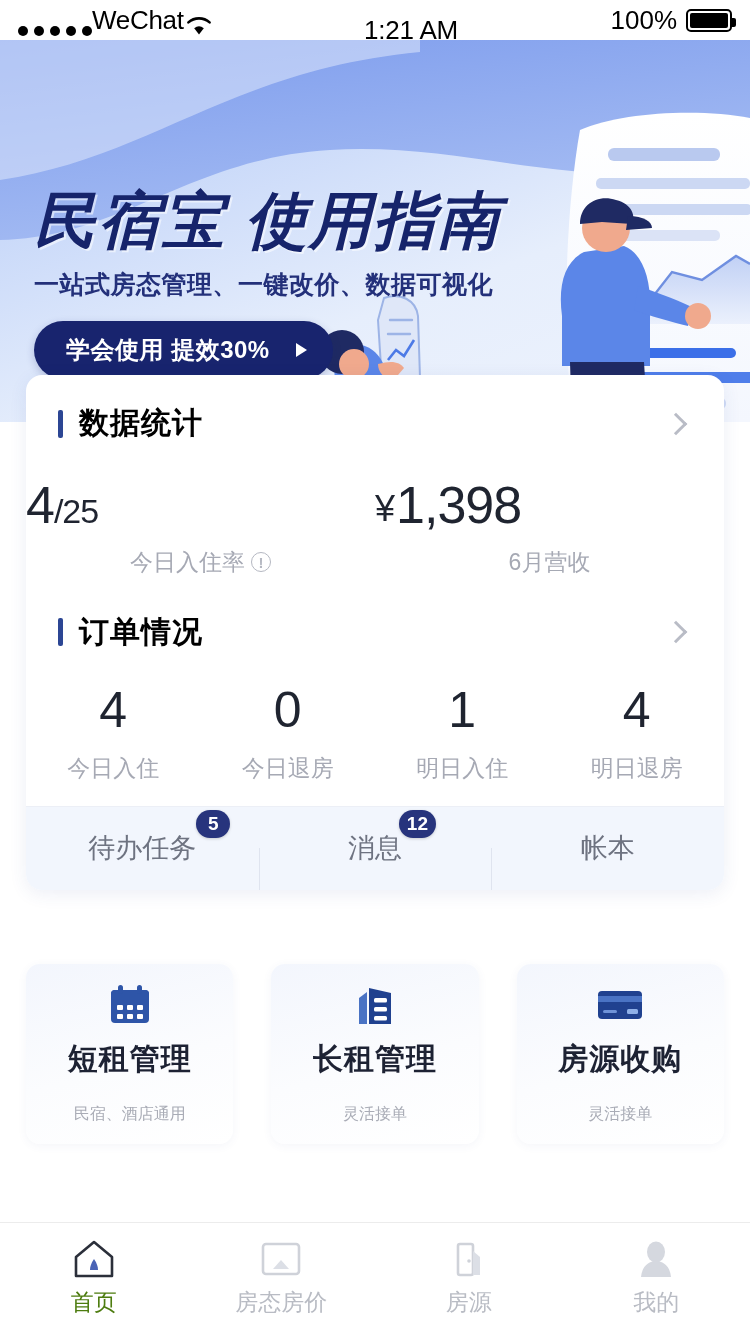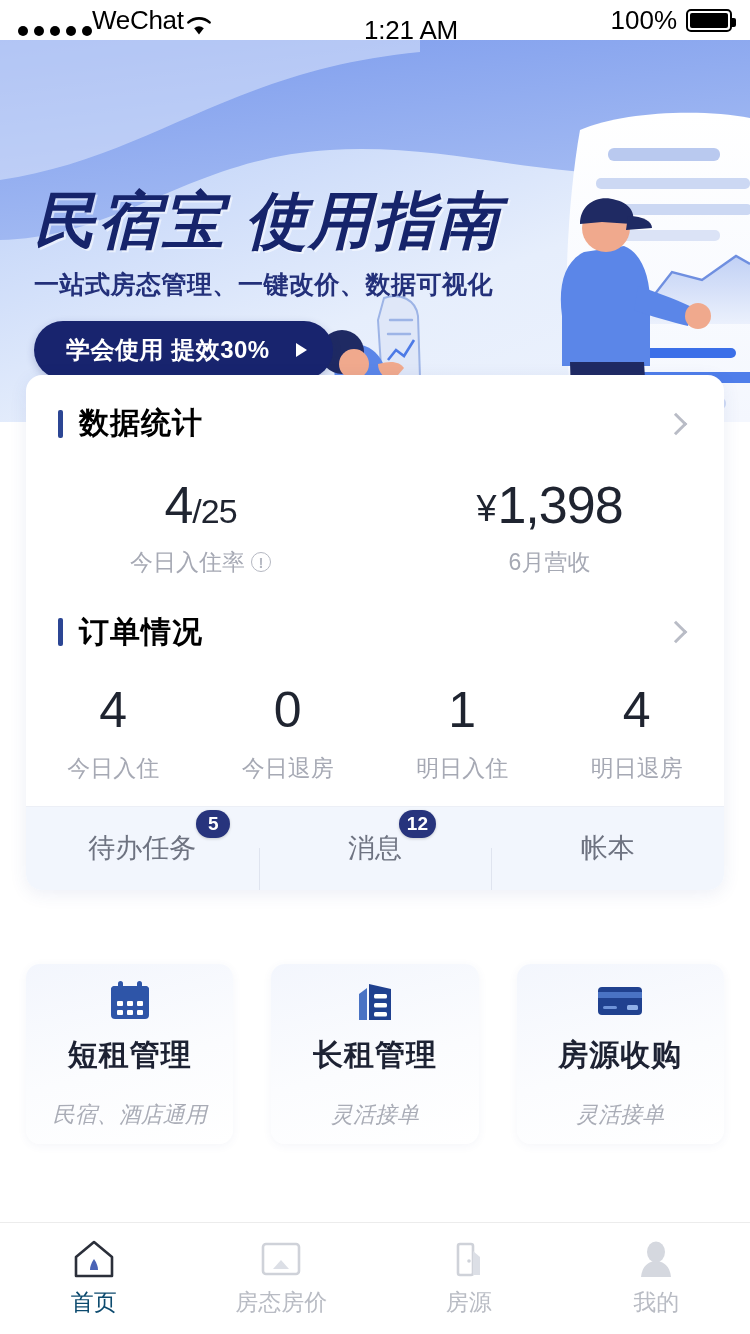--- a/index.html
+++ b/index.html
@@ -90,21 +90,21 @@
   }
   .sec-bar{ width:5px; height:28px; background:#2c4694; border-radius:2px; display:block; }
   .chev{
     width:16px; height:16px;
     border-top:3px solid #b9bcc6; border-right:3px solid #b9bcc6;
     transform:rotate(45deg);
     margin-right:8px;
   }
 
   .stat-row{ display:flex; padding:34px 0 10px 0; }
-  .stat-cell{ flex:1; text-align:center; }
+  .stat-cell{ flex:1; }
   .stat-value{
     font-size:52px; font-weight:400; color:#1f2430;
     line-height:1.05; letter-spacing:-1px;
     font-family:"Liberation Sans","DejaVu Sans",sans-serif;
   }
   .stat-value .small{ font-size:34px; }
   .stat-value .yen{ font-size:36px; vertical-align:2px; margin-right:2px; }
   .stat-label{
     margin-top:14px;
     font-size:23px; color:#a6a9b4; font-weight:400;
@@ -160,39 +160,39 @@
   .feat{
     flex:1;
     height:180px;
     border-radius:14px;
     background:linear-gradient(165deg,#f3f6fd 0%, #fbfcfe 55%, #ffffff 100%);
     box-shadow:0 2px 10px rgba(70,90,150,.06);
     display:flex; flex-direction:column; align-items:center; justify-content:center;
   }
   .feat-icon{ height:44px; display:flex; align-items:center; justify-content:center; margin-bottom:6px; }
   .feat-title{ font-size:30px; font-weight:700; color:#1d2233; letter-spacing:1px; margin-top:6px; }
-  .feat-sub{ font-size:22px; color:#a9acb6; margin-top:24px;font-style:italic; }
+  .feat-sub{ font-size:16px; color:#a9acb6; margin-top:24px; }
 
   
   .tabbar{
     position:absolute; left:0; bottom:0;
     width:750px; height:112px;
     background:#ffffff;
     border-top:1px solid #ececec;
     display:flex; align-items:center;
     z-index:50;
   }
   .navitem{
     flex:1;
     display:flex; flex-direction:column; align-items:center; justify-content:center;
     gap:8px;
   }
   .nav-ico{ height:40px; display:flex; align-items:flex-end; justify-content:center; }
   .nav-label{ font-size:23px; color:#b9bcc4; }
-  .navitem.active .nav-label{ color:#0c4a6e; }
+  .navitem.active .nav-label{ color:#4d7c0f; }
 </style>
 </head>
 <body>
 
 <div class="statusbar">
   <div class="sb-left">
     <span class="sb-dots">
       <i></i>
         <i></i>
         <i></i>

